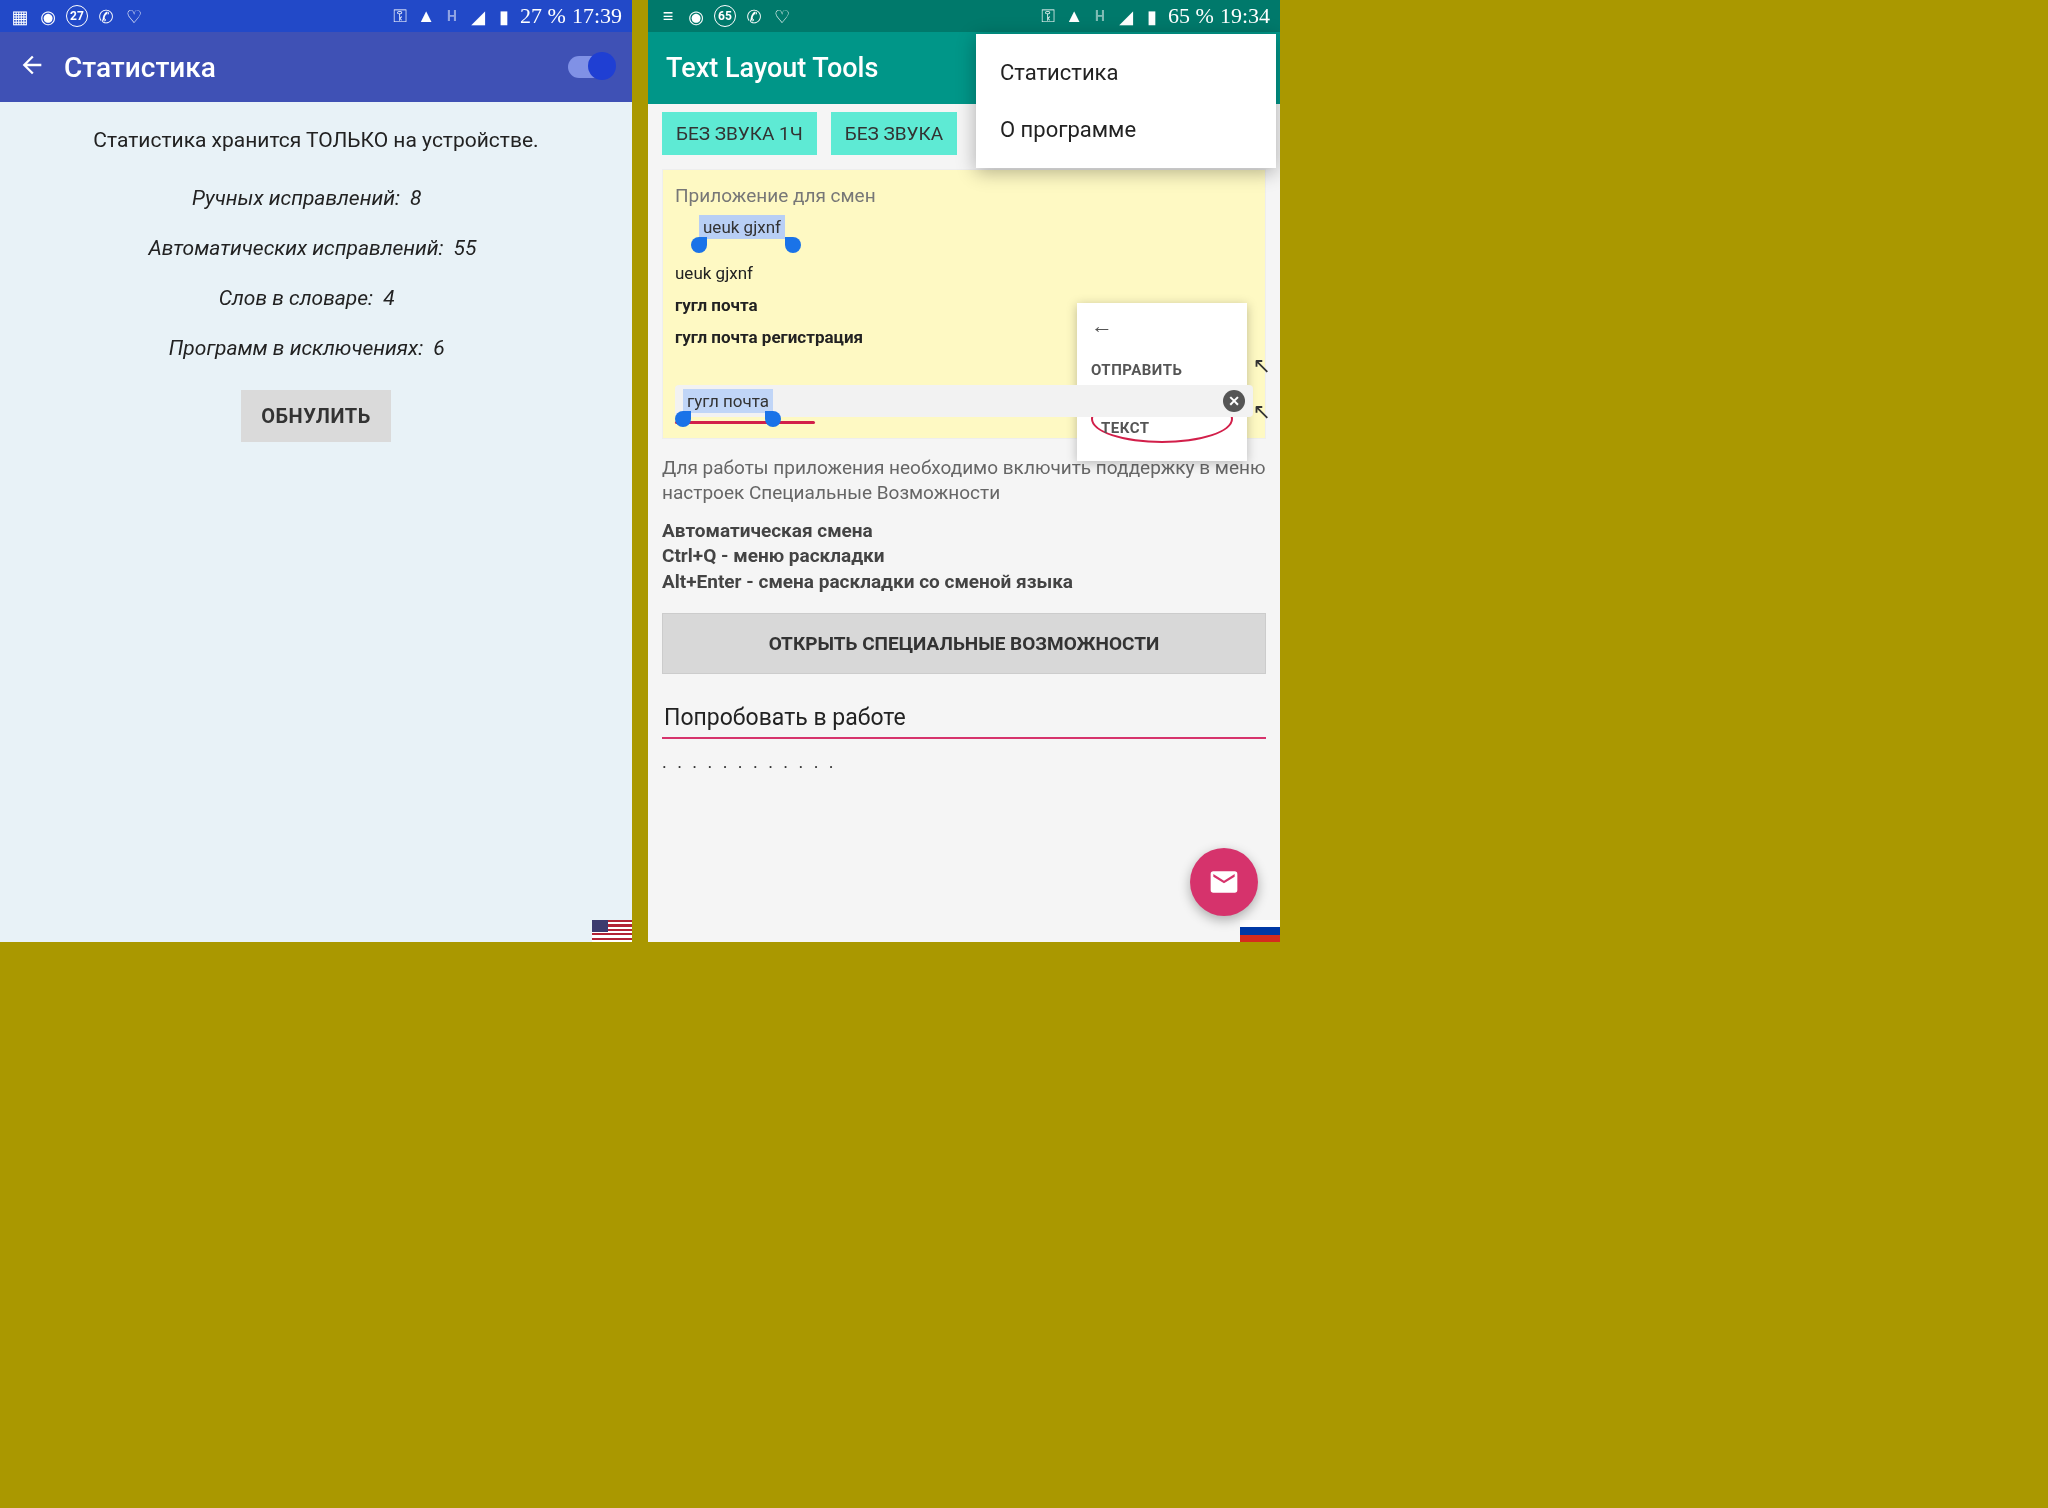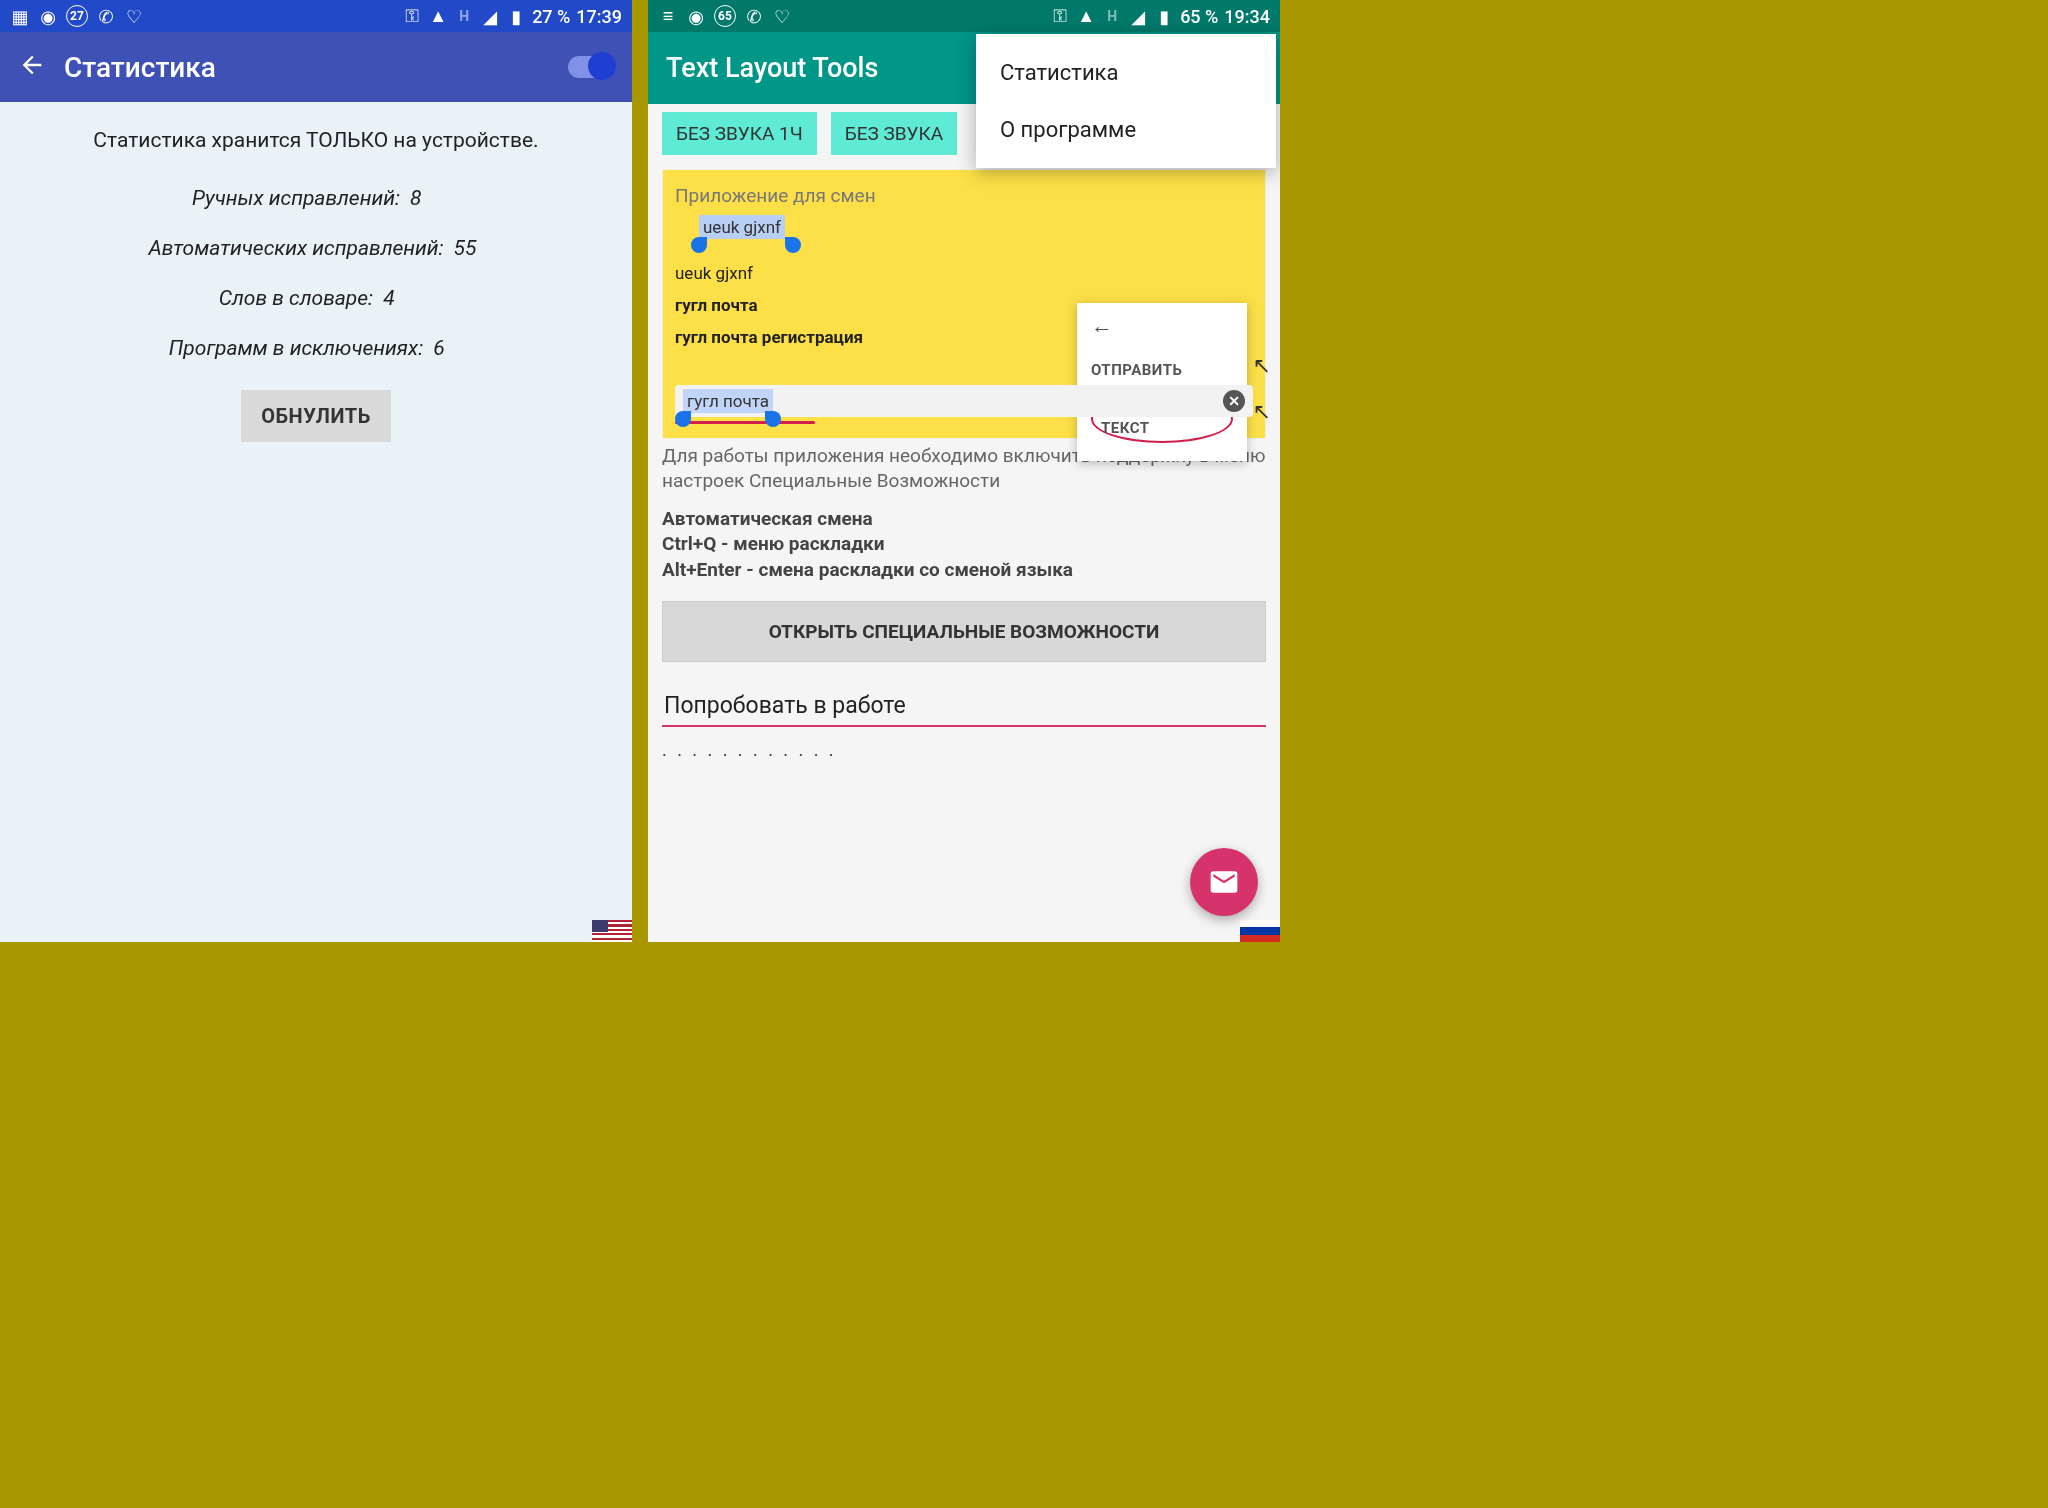--- a/index.html
+++ b/index.html
@@ -8,21 +8,21 @@
   .screen.left { background: #e8f2f7; margin-right: 16px; }
   .screen.right { background: #f5f5f5; }
 
   
   .status-bar { height: 32px; display: flex; align-items: center; padding: 0 10px; color: #fff; font-size: 18px; font-weight: 500; }
   .status-bar.blue { background: #2249c8; }
   .status-bar.teal { background: #00796b; }
   .sb-left { display: flex; align-items: center; gap: 8px; }
   .sb-right { margin-left: auto; display: flex; align-items: center; gap: 6px; }
   .sb-icon { width: 20px; height: 20px; display: inline-flex; align-items: center; justify-content: center; }
-  .sb-text { font-size: 18px; }
+  .sb-text { font-size: 22px; font-family: Liberation Serif, serif; }
   .circled { width: 22px; height: 22px; border: 1.5px solid #fff; border-radius: 50%; display: inline-flex; align-items: center; justify-content: center; font-size: 12px; font-weight: 700; }
 
   
   .appbar-left { height: 70px; background: #3f51b5; display: flex; align-items: center; padding: 0 18px; color: #fff; }
   .appbar-left .title { font-size: 28px; font-weight: 500; margin-left: 18px; }
   .back-arrow svg { width: 28px; height: 28px; fill: #fff; }
   .toggle { margin-left: auto; width: 46px; height: 22px; background: #8091e6; border-radius: 11px; position: relative; }
   .toggle::after { content: ""; position: absolute; right: -2px; top: -4px; width: 28px; height: 28px; border-radius: 50%; background: #1f3fd3; }
 
   
@@ -34,21 +34,21 @@
   .reset-btn { display: block; margin: 30px auto 0; padding: 14px 20px; background: #dadada; border: none; font-size: 20px; font-weight: 700; color: #333; letter-spacing: 0.5px; }
 
   
   .appbar-right { height: 72px; background: #009688; display: flex; align-items: center; padding: 0 18px; color: #fff; }
   .appbar-right .title { font-size: 27px; font-weight: 500; }
 
   
   .right-content { padding: 8px 14px; font-size: 19px; color: #333; position: relative; }
   .mute-row { display: flex; gap: 14px; margin-bottom: 14px; }
   .mute-btn { background: #5eead4; border: none; padding: 10px 14px; font-size: 19px; font-weight: 400; color: #333; white-space: nowrap; }
-  .demo-box { background: #fde047; border: 1px solid #eee; padding: 14px 12px; font-size: 18px; color: #555; margin-bottom: 4px; position: relative; }
+  .demo-box { background: #fef9c3; border: 1px solid #eee; padding: 14px 12px; font-size: 18px; color: #555; margin-bottom: 16px; position: relative; }
   .demo-caption { color: #777; font-size: 19px; margin-bottom: 8px; }
   .selected-text { display: inline-block; background: #b8cff5; padding: 2px 4px; font-size: 17px; color: #333; position: relative; }
   .sel-handle { position: absolute; width: 16px; height: 16px; background: #1a73e8; border-radius: 50%; }
   .sel-handle.left { bottom: -14px; left: -8px; border-top-right-radius: 0; }
   .sel-handle.right { bottom: -14px; right: -8px; border-top-left-radius: 0; }
   .suggest { font-size: 17px; color: #222; padding: 6px 0; }
   .suggest.bold { font-weight: 700; }
   .toolbar-popup { position: absolute; right: 6px; top: 46px; width: 170px; background: #fff; box-shadow: 0 2px 10px rgba(0,0,0,0.25); padding: 10px 14px; font-size: 15px; }
   .toolbar-popup .arrow { font-size: 22px; font-weight: 700; margin-bottom: 14px; }
   .toolbar-popup .item { font-weight: 700; padding: 8px 0; letter-spacing: 0.5px; }

